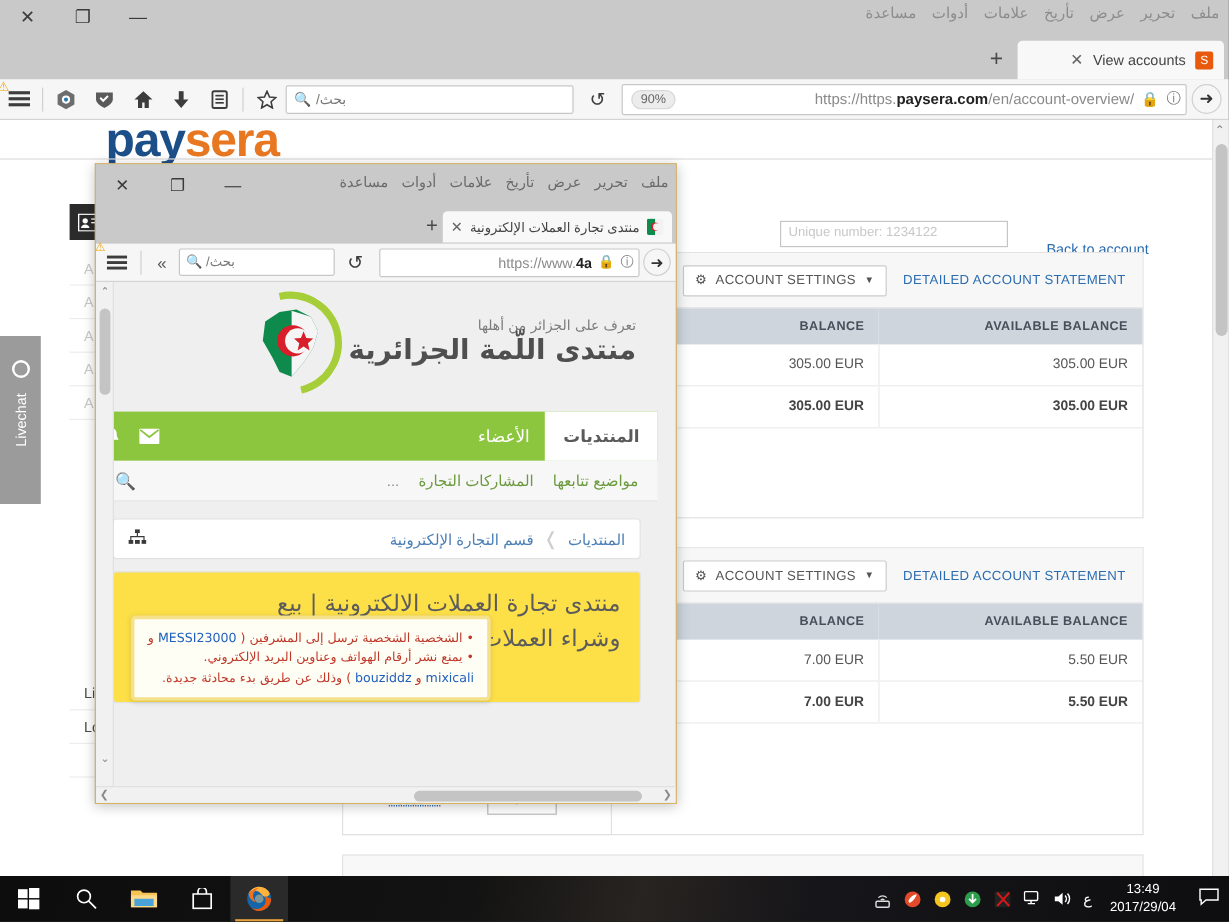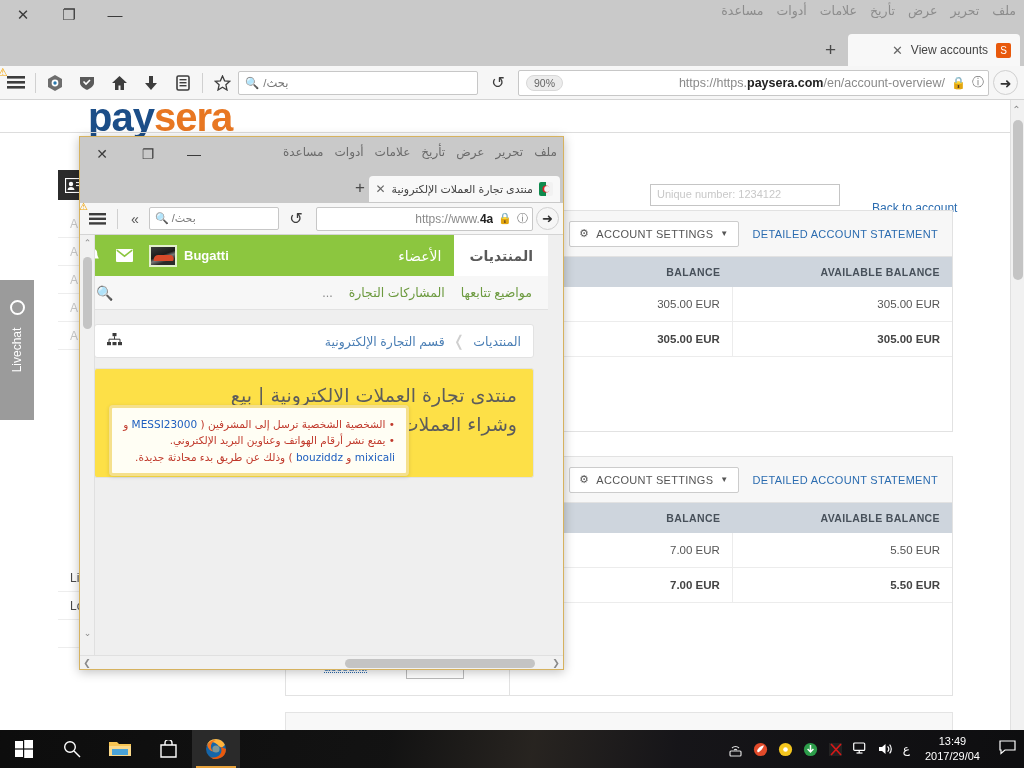--- a/index.html
+++ b/index.html
@@ -699,29 +699,43 @@
         <span class="in-url-text"><span>https://www.</span><b>4a</b></span>
         <span style="color:#2f9e44;font-size:11px">🔒</span>
         <span style="color:#777;font-size:11px">ⓘ</span>
       </div>
       <div class="in-go">➜</div>
     </div>
 
     <div id="forum">
       <div class="forum-inner">
 
+        <div class="forum-banner">
+          <div class="logo-wrap">
+            <div class="algeria-mark">
+              <div class="alg-arc"></div>
+              <svg class="alg-map" viewBox="0 0 60 64">
+                <path d="M8 14 L20 6 L34 4 L46 10 L52 22 L48 36 L40 48 L30 60 L20 56 L14 44 L6 30 Z" fill="#0f8a4d"></path>
+                <path d="M30 5 L46 10 L52 22 L48 36 L40 48 L30 60 Z" fill="#f5f5f5"></path>
+                <circle cx="31" cy="30" r="13" fill="#d81e2a"></circle>
+                <circle cx="35" cy="30" r="10.5" fill="#f5f5f5"></circle>
+                <polygon points="40,22 42.2,27.6 48,28 43.6,32 45,38 40,34.8 35,38 36.4,32 32,28 37.8,27.6" fill="#d81e2a"></polygon>
+              </svg>
+            </div>
+            <div class="logo-text">
+              <div class="logo-tag">تعرف على الجزائر من أهلها</div>
+              <div class="logo-title">منتدى اللّمة الجزائرية</div>
+            </div>
+          </div>
+        </div>
 
         <div class="green-nav">
           <div class="gn-active">المنتديات</div>
           <div class="gn-item">الأعضاء</div>
           <div class="gn-spacer"></div>
-          <div class="gn-user">
-            <div class="gn-avatar"></div>
-            <span>Bugatti</span>
-          </div>
           <div class="gn-ic">
             <svg width="17" height="13" viewBox="0 0 17 13">
                 <rect width="17" height="13" rx="1" fill="#fff"></rect>
                 <path d="M0.8 1.2 L8.5 7.2 L16.2 1.2" stroke="#8cc63f" stroke-width="1.5" fill="none"></path>
               </svg>
           </div>
           <div class="gn-ic" style="padding-right:10px">
             <svg width="14" height="16" viewBox="0 0 14 16">
                 <path d="M7 0.8c-2.5 0-4.2 1.8-4.2 4.3 0 3.5-1.6 4.6-1.6 5.4h11.6c0-0.8-1.6-1.9-1.6-5.4 0-2.5-1.7-4.3-4.2-4.3z" fill="#fff"></path>
                 <path d="M5.2 12c0 1.1 0.8 2 1.8 2s1.8-0.9 1.8-2z" fill="#fff"></path>

